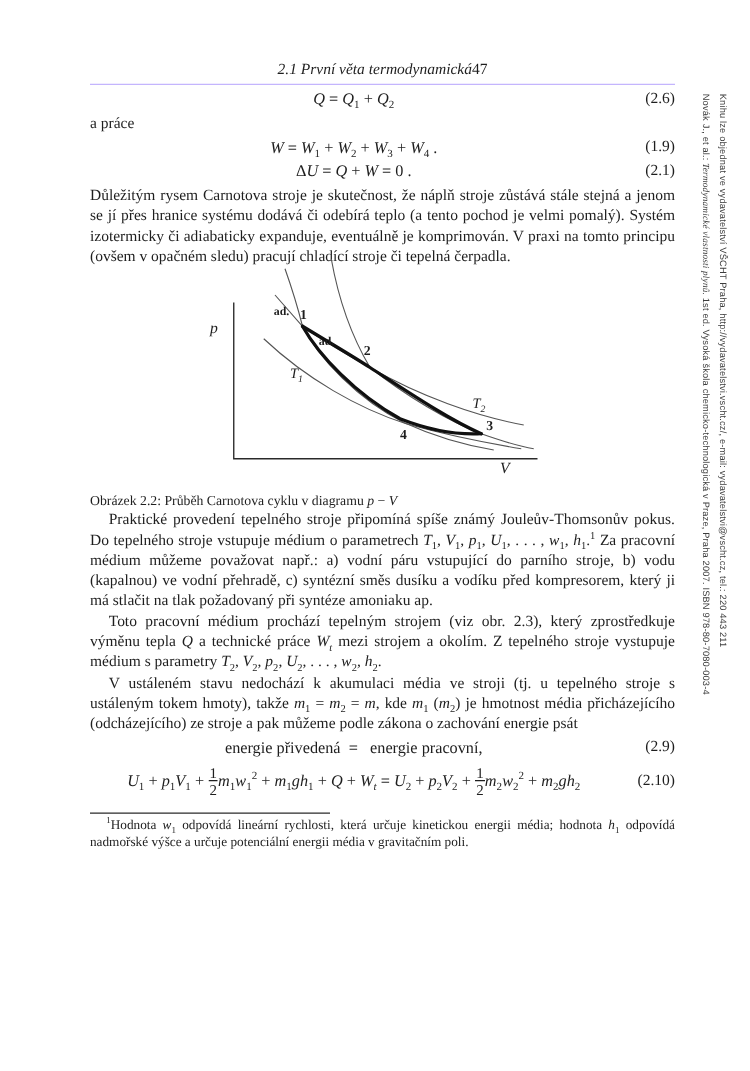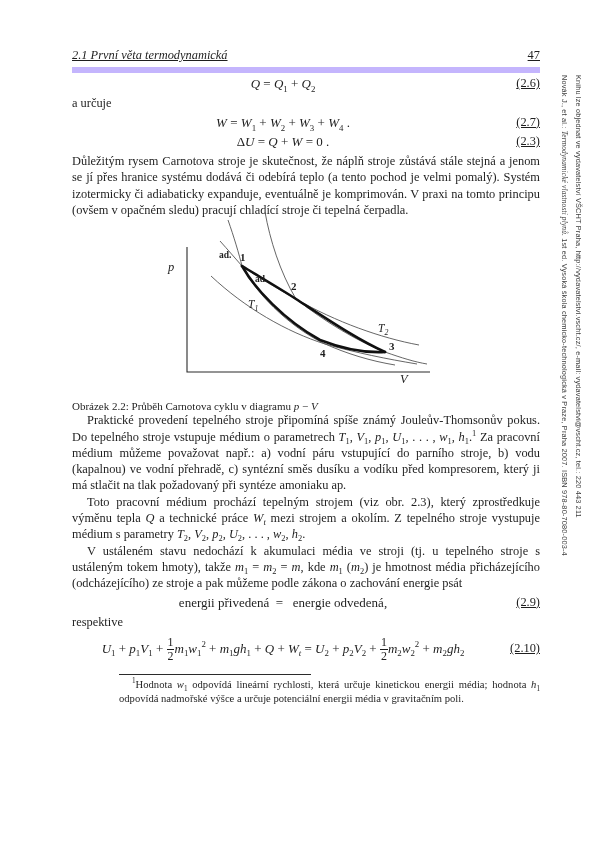--- a/index.html
+++ b/index.html
@@ -1,43 +1,43 @@
 <!DOCTYPE html>
 <html><head>
 <meta charset="utf-8">
 <style>
   html,body{margin:0;padding:0;background:#e8e8e8;}
   .page{position:relative;width:600px;height:857px;background:#ffffff;
         font-family:"Liberation Serif",serif;color:#1e1e1e;overflow:hidden;}
   .content{position:absolute;left:72px;top:48px;width:468px;}
-  .runhead{display:flex;justify-content:space-between;align-items:flex-end;
-           font-size:12.4px;padding-bottom:4px;border-bottom:6px solid #c4b5fd;text-decoration:underline;}
+  .runhead{display:flex;justify-content:center;align-items:flex-end;
+           font-size:12.4px;padding-bottom:4px;border-bottom:1px solid #c4b5fd;}
   .runhead .sec{font-style:italic;}
   p.body{margin:0;font-size:12.4px;line-height:16.3px;text-align:justify;}
   p.ind{text-indent:15px;}
   .gap-top{margin-top:17px;}
   .eqrow{display:flex;align-items:center;margin:3px 0;font-size:13px;line-height:1.25;}
   .eqrow .eq{flex:1;text-align:center;}
-  .eqrow .eqnum{width:46px;text-align:right;font-size:12.4px;text-decoration:underline;}
+  .eqrow .eqnum{width:46px;text-align:right;font-size:12.4px;}
   sub,sup{font-size:0.68em;line-height:0;}
   i{font-family:"Liberation Serif",serif;}
   .frac{display:inline-block;text-align:center;vertical-align:-0.62em;
         line-height:1.02;font-size:0.92em;}
   .frac .fn{display:block;border-bottom:1px solid #1e1e1e;padding:0 1px 0.5px;}
   .frac .fd{display:block;padding-top:0.5px;}
   
   .figure{position:relative;height:184px;margin-top:-6px;}
   .fig-svg{position:absolute;left:93px;top:0;}
   .flab{position:absolute;font-size:11.5px;white-space:nowrap;}
   .flab.bold{font-weight:bold;font-size:11px;}
   .flab.small{font-weight:bold;font-size:9.5px;margin-top:40px;}
   .flab.axis{font-style:italic;font-size:12.5px;}
   .caption{text-align:left;font-size:11px;margin:4px 0 0;}
   
-  .fnblock{margin-top:12px;margin-left:47px;}
+  .fnblock{margin-top:12px;}
   .fnrule{width:192px;border-top:1px solid #2b2b2b;margin-bottom:3px;}
   p.footnote{margin:0;font-size:10.6px;line-height:13.4px;text-align:justify;text-indent:13px;}
   
   .sideline{position:absolute;top:75px;transform:rotate(90deg);transform-origin:0 0;
             white-space:nowrap;font-family:"Liberation Sans",sans-serif;
             font-size:7.4px;letter-spacing:0.15px;color:#3d3d3d;line-height:9px;}
   .sideline.l1{left:569px;}
   .sideline.l2{left:583px;}
 </style>
 </head>
@@ -54,31 +54,31 @@
       <span class="sec">2.1 První věta termodynamická</span>
       <span>47</span>
     </div>
 
 
     <div class="eqrow">
       <span class="eq"><i>Q</i> = <i>Q</i><sub>1</sub> + <i>Q</i><sub>2</sub></span>
       <span class="eqnum">(2.6)</span>
     </div>
 
-    <p class="body">a určuje</p>
+    <p class="body">a práce</p>
 
     <div class="eqrow">
       <span class="eq"><i>W</i> = <i>W</i><sub>1</sub> + <i>W</i><sub>2</sub> + <i>W</i><sub>3</sub> + <i>W</i><sub>4</sub> .</span>
-      <span class="eqnum">(2.7)</span>
+      <span class="eqnum">(1.9)</span>
     </div>
 
 
     <div class="eqrow">
       <span class="eq">Δ<i>U</i> = <i>Q</i> + <i>W</i> = 0 .</span>
-      <span class="eqnum">(2.3)</span>
+      <span class="eqnum">(2.1)</span>
     </div>
 
     <p class="body">Důležitým rysem Carnotova stroje je skutečnost, že náplň stroje zůstává stále stejná a jenom se jí přes hranice systému dodává či odebírá teplo (a tento pochod je velmi pomalý). Systém izotermicky či adiabaticky expanduje, eventuálně je komprimován. V praxi na tomto principu (ovšem v opačném sledu) pracují chladící stroje či tepelná čerpadla.</p>
 
     <div class="figure">
       <svg class="fig-svg" width="280" height="178" viewBox="0 0 280 178">
 
         <path d="M22,35 V160 H265" fill="none" stroke="#2a2a2a" stroke-width="1.1"></path>
 
         <path d="M63,8 C69,25 74,42 77,54 C90,80 122,113 158,131 C182,142 206,149 230,153" fill="none" stroke="#555" stroke-width="0.9"></path>
@@ -94,36 +94,35 @@
         <path d="M77,54 C90,77 119,108 155,128 C178,137 201,141 220,140" fill="none" stroke="#101010" stroke-width="2.6" stroke-linecap="round"></path>
       </svg>
       <span class="flab axis" style="left:96px;top:48px;"><i>p</i></span>
       <span class="flab axis" style="left:328px;top:160px;"><i>V</i></span>
       <span class="flab small" style="left:147px;top:-2px;">ad.</span>
       <span class="flab small" style="left:183px;top:22px;">ad.</span>
       <span class="flab bold" style="left:168px;top:39px;">1</span>
       <span class="flab bold" style="left:219px;top:68px;">2</span>
       <span class="flab bold" style="left:317px;top:128px;">3</span>
       <span class="flab bold" style="left:248px;top:135px;">4</span>
-      <span class="flab axis" style="left:176px;top:86px;font-size:11.5px;"><i>T</i><sub><i>1</i></sub></span>
+      <span class="flab axis" style="left:160px;top:86px;font-size:11.5px;"><i>T</i><sub><i>1</i></sub></span>
       <span class="flab axis" style="left:306px;top:110px;font-size:11.5px;text-align:right;"><i>T</i><sub><i>2</i></sub></span>
     </div>
 
     <p class="caption">Obrázek 2.2: Průběh Carnotova cyklu v diagramu <i>p</i> − <i>V</i></p>
 
     <p class="body ind gap-top">Praktické provedení tepelného stroje připomíná spíše známý Jouleův-Thomsonův pokus. Do tepelného stroje vstupuje médium o parametrech <i>T</i><sub>1</sub>, <i>V</i><sub>1</sub>, <i>p</i><sub>1</sub>, <i>U</i><sub>1</sub>, . . . , <i>w</i><sub>1</sub>, <i>h</i><sub>1</sub>.<sup>1</sup> Za pracovní médium můžeme považovat např.: a) vodní páru vstupující do parního stroje, b) vodu (kapalnou) ve vodní přehradě, c) syntézní směs dusíku a vodíku před kompresorem, který ji má stlačit na tlak požadovaný při syntéze amoniaku ap.</p>
     <p class="body ind">Toto pracovní médium prochází tepelným strojem (viz obr. 2.3), který zprostředkuje výměnu tepla <i>Q</i> a technické práce <i>W</i><sub><i>t</i></sub> mezi strojem a okolím. Z tepelného stroje vystupuje médium s parametry <i>T</i><sub>2</sub>, <i>V</i><sub>2</sub>, <i>p</i><sub>2</sub>, <i>U</i><sub>2</sub>, . . . , <i>w</i><sub>2</sub>, <i>h</i><sub>2</sub>.</p>
     <p class="body ind">V ustáleném stavu nedochází k akumulaci média ve stroji (tj. u tepelného stroje s ustáleným tokem hmoty), takže <i>m</i><sub>1</sub> = <i>m</i><sub>2</sub> = <i>m</i>, kde <i>m</i><sub>1</sub> (<i>m</i><sub>2</sub>) je hmotnost média přicházejícího (odcházejícího) ze stroje a pak můžeme podle zákona o zachování energie psát</p>
 
     <div class="eqrow">
-      <span class="eq">energii přivedená =  energie odvedená,</span>
+      <span class="eq">energie přivedená =  energie pracovní,</span>
       <span class="eqnum">(2.9)</span>
     </div>
 
-    <p class="body">respektive</p>
 
     <div class="eqrow" style="margin-top:6px;">
       <span class="eq"><i>U</i><sub>1</sub> + <i>p</i><sub>1</sub><i>V</i><sub>1</sub> + <span class="frac"><span class="fn">1</span><span class="fd">2</span></span><i>m</i><sub>1</sub><i>w</i><sub>1</sub><sup>2</sup> + <i>m</i><sub>1</sub><i>g</i><i>h</i><sub>1</sub> + <i>Q</i> + <i>W</i><sub><i>t</i></sub> = <i>U</i><sub>2</sub> + <i>p</i><sub>2</sub><i>V</i><sub>2</sub> + <span class="frac"><span class="fn">1</span><span class="fd">2</span></span><i>m</i><sub>2</sub><i>w</i><sub>2</sub><sup>2</sup> + <i>m</i><sub>2</sub><i>g</i><i>h</i><sub>2</sub></span>
       <span class="eqnum">(2.10)</span>
     </div>
 
     <div class="fnblock">
       <div class="fnrule"></div>
       <p class="footnote"><sup>1</sup>Hodnota <i>w</i><sub>1</sub> odpovídá lineární rychlosti, která určuje kinetickou energii média; hodnota <i>h</i><sub>1</sub> odpovídá nadmořské výšce a určuje potenciální energii média v gravitačním poli.</p>
     </div>

